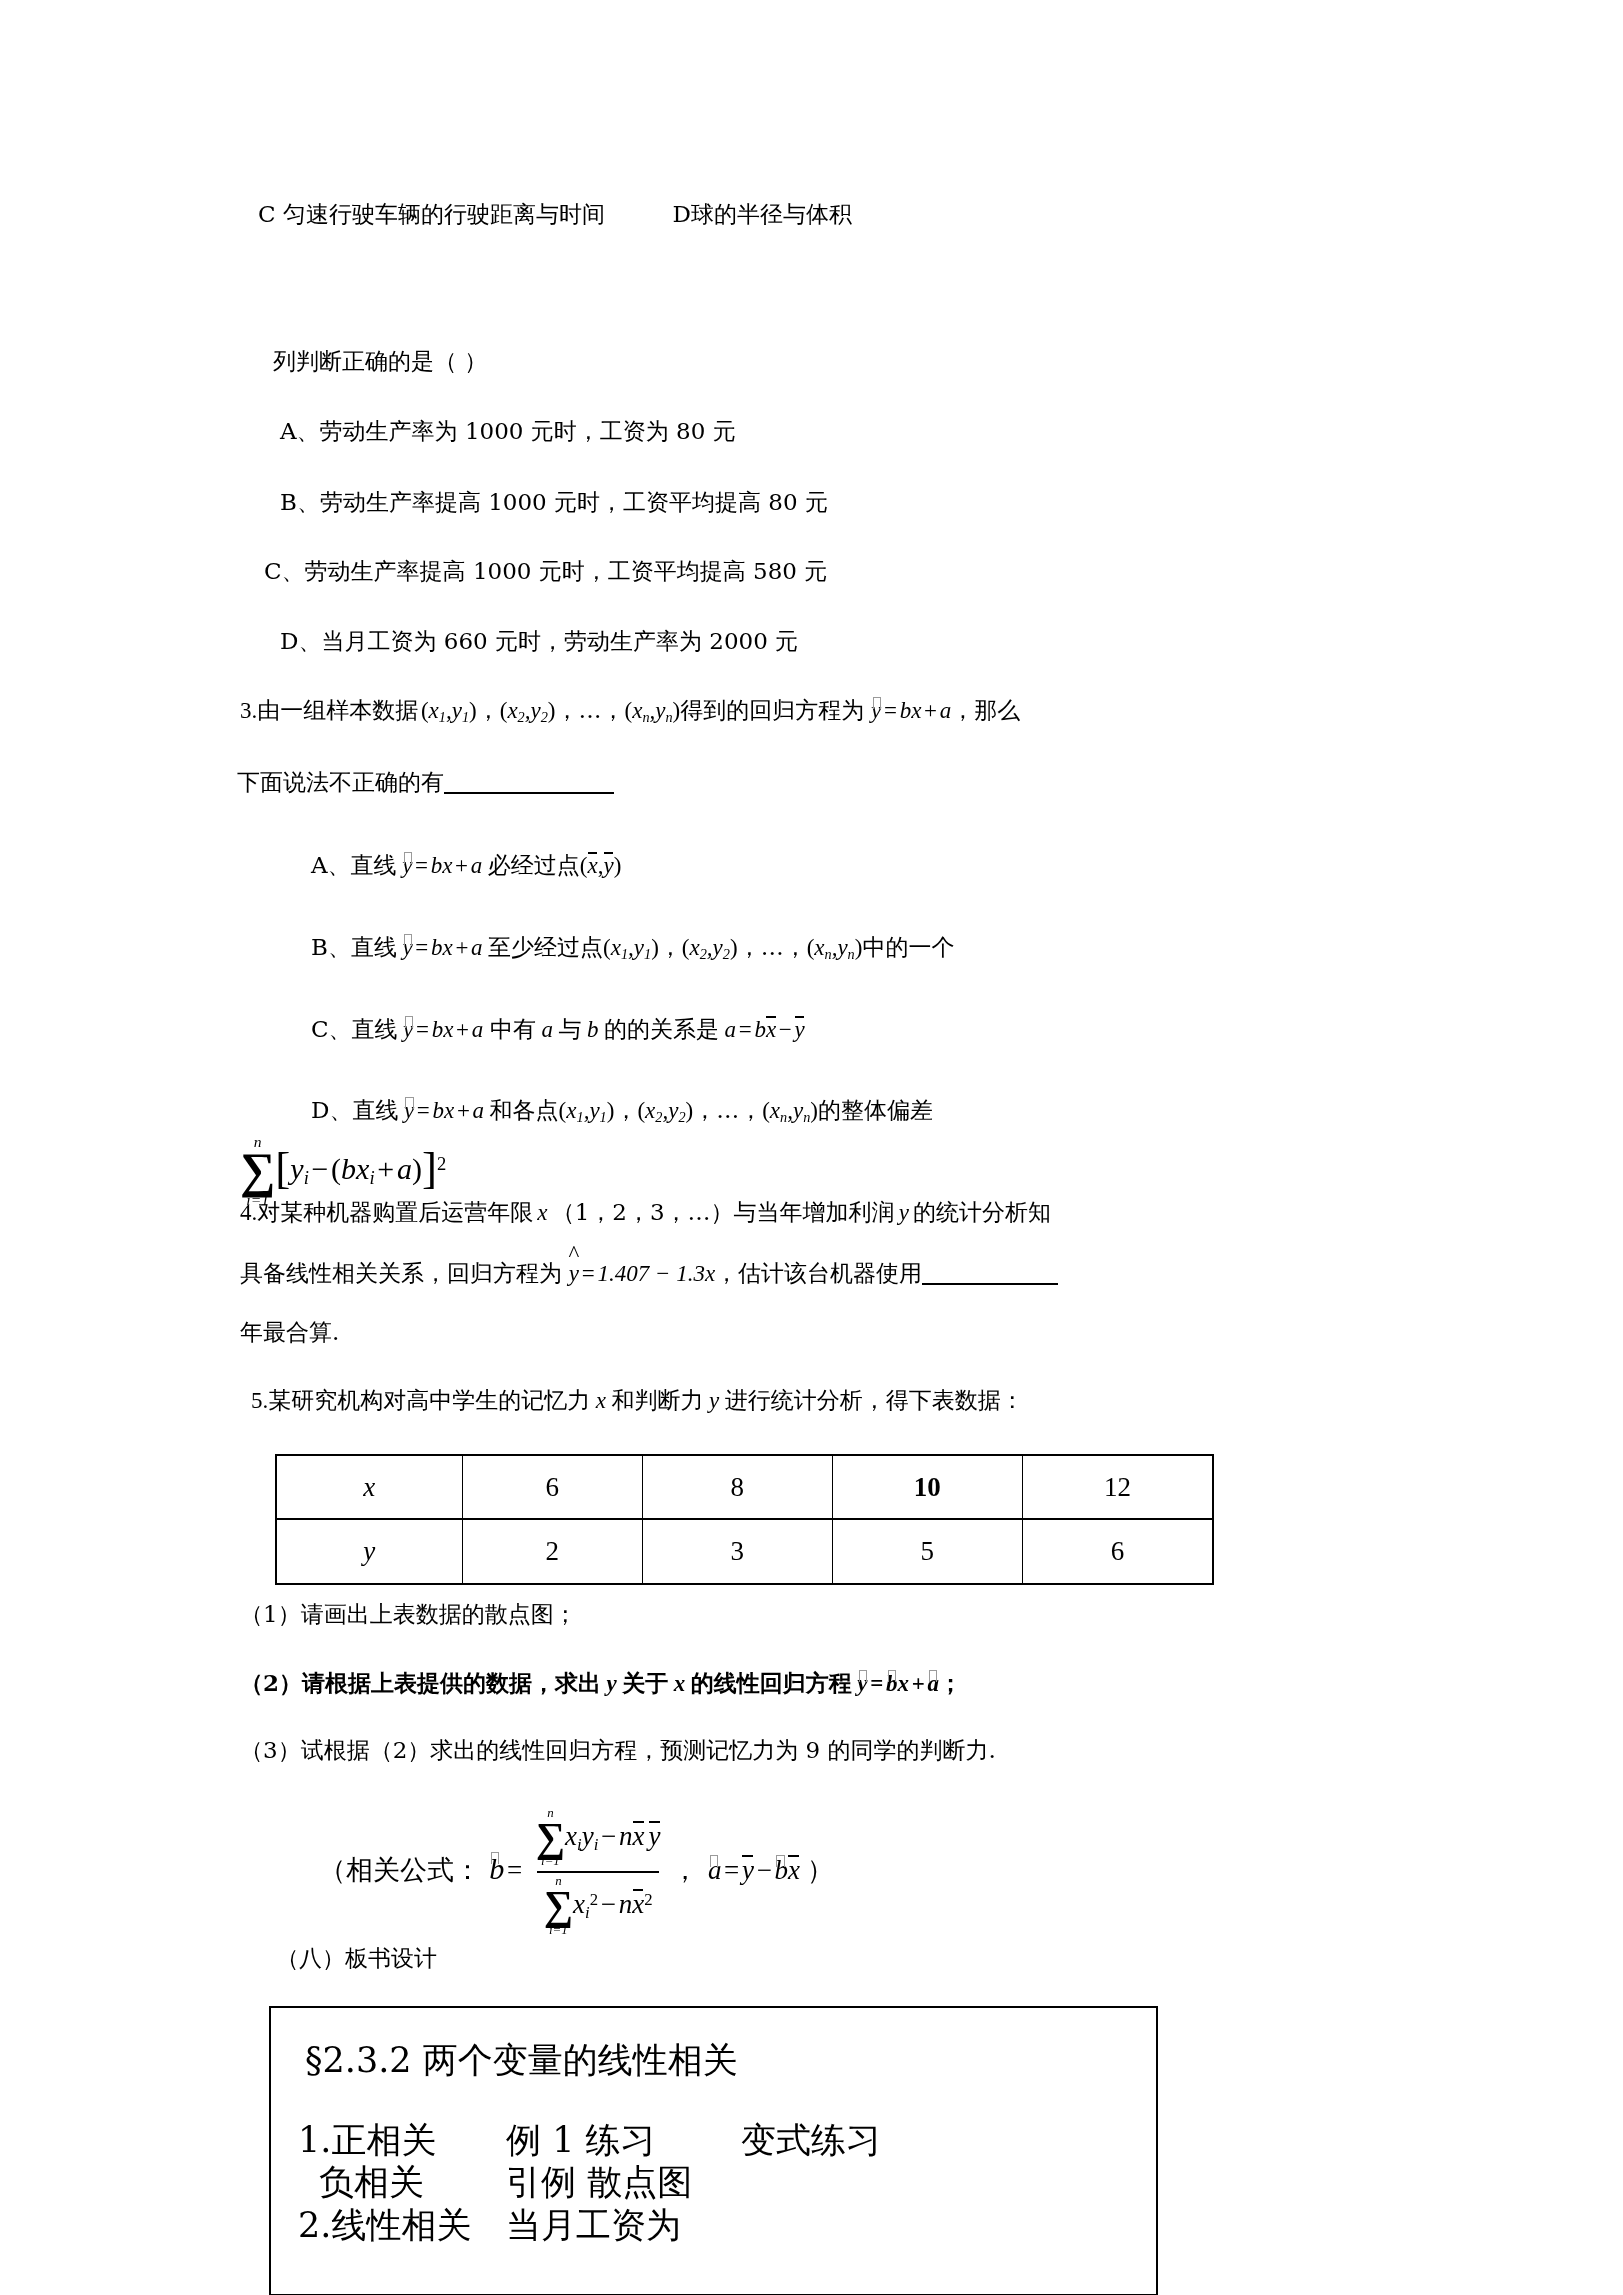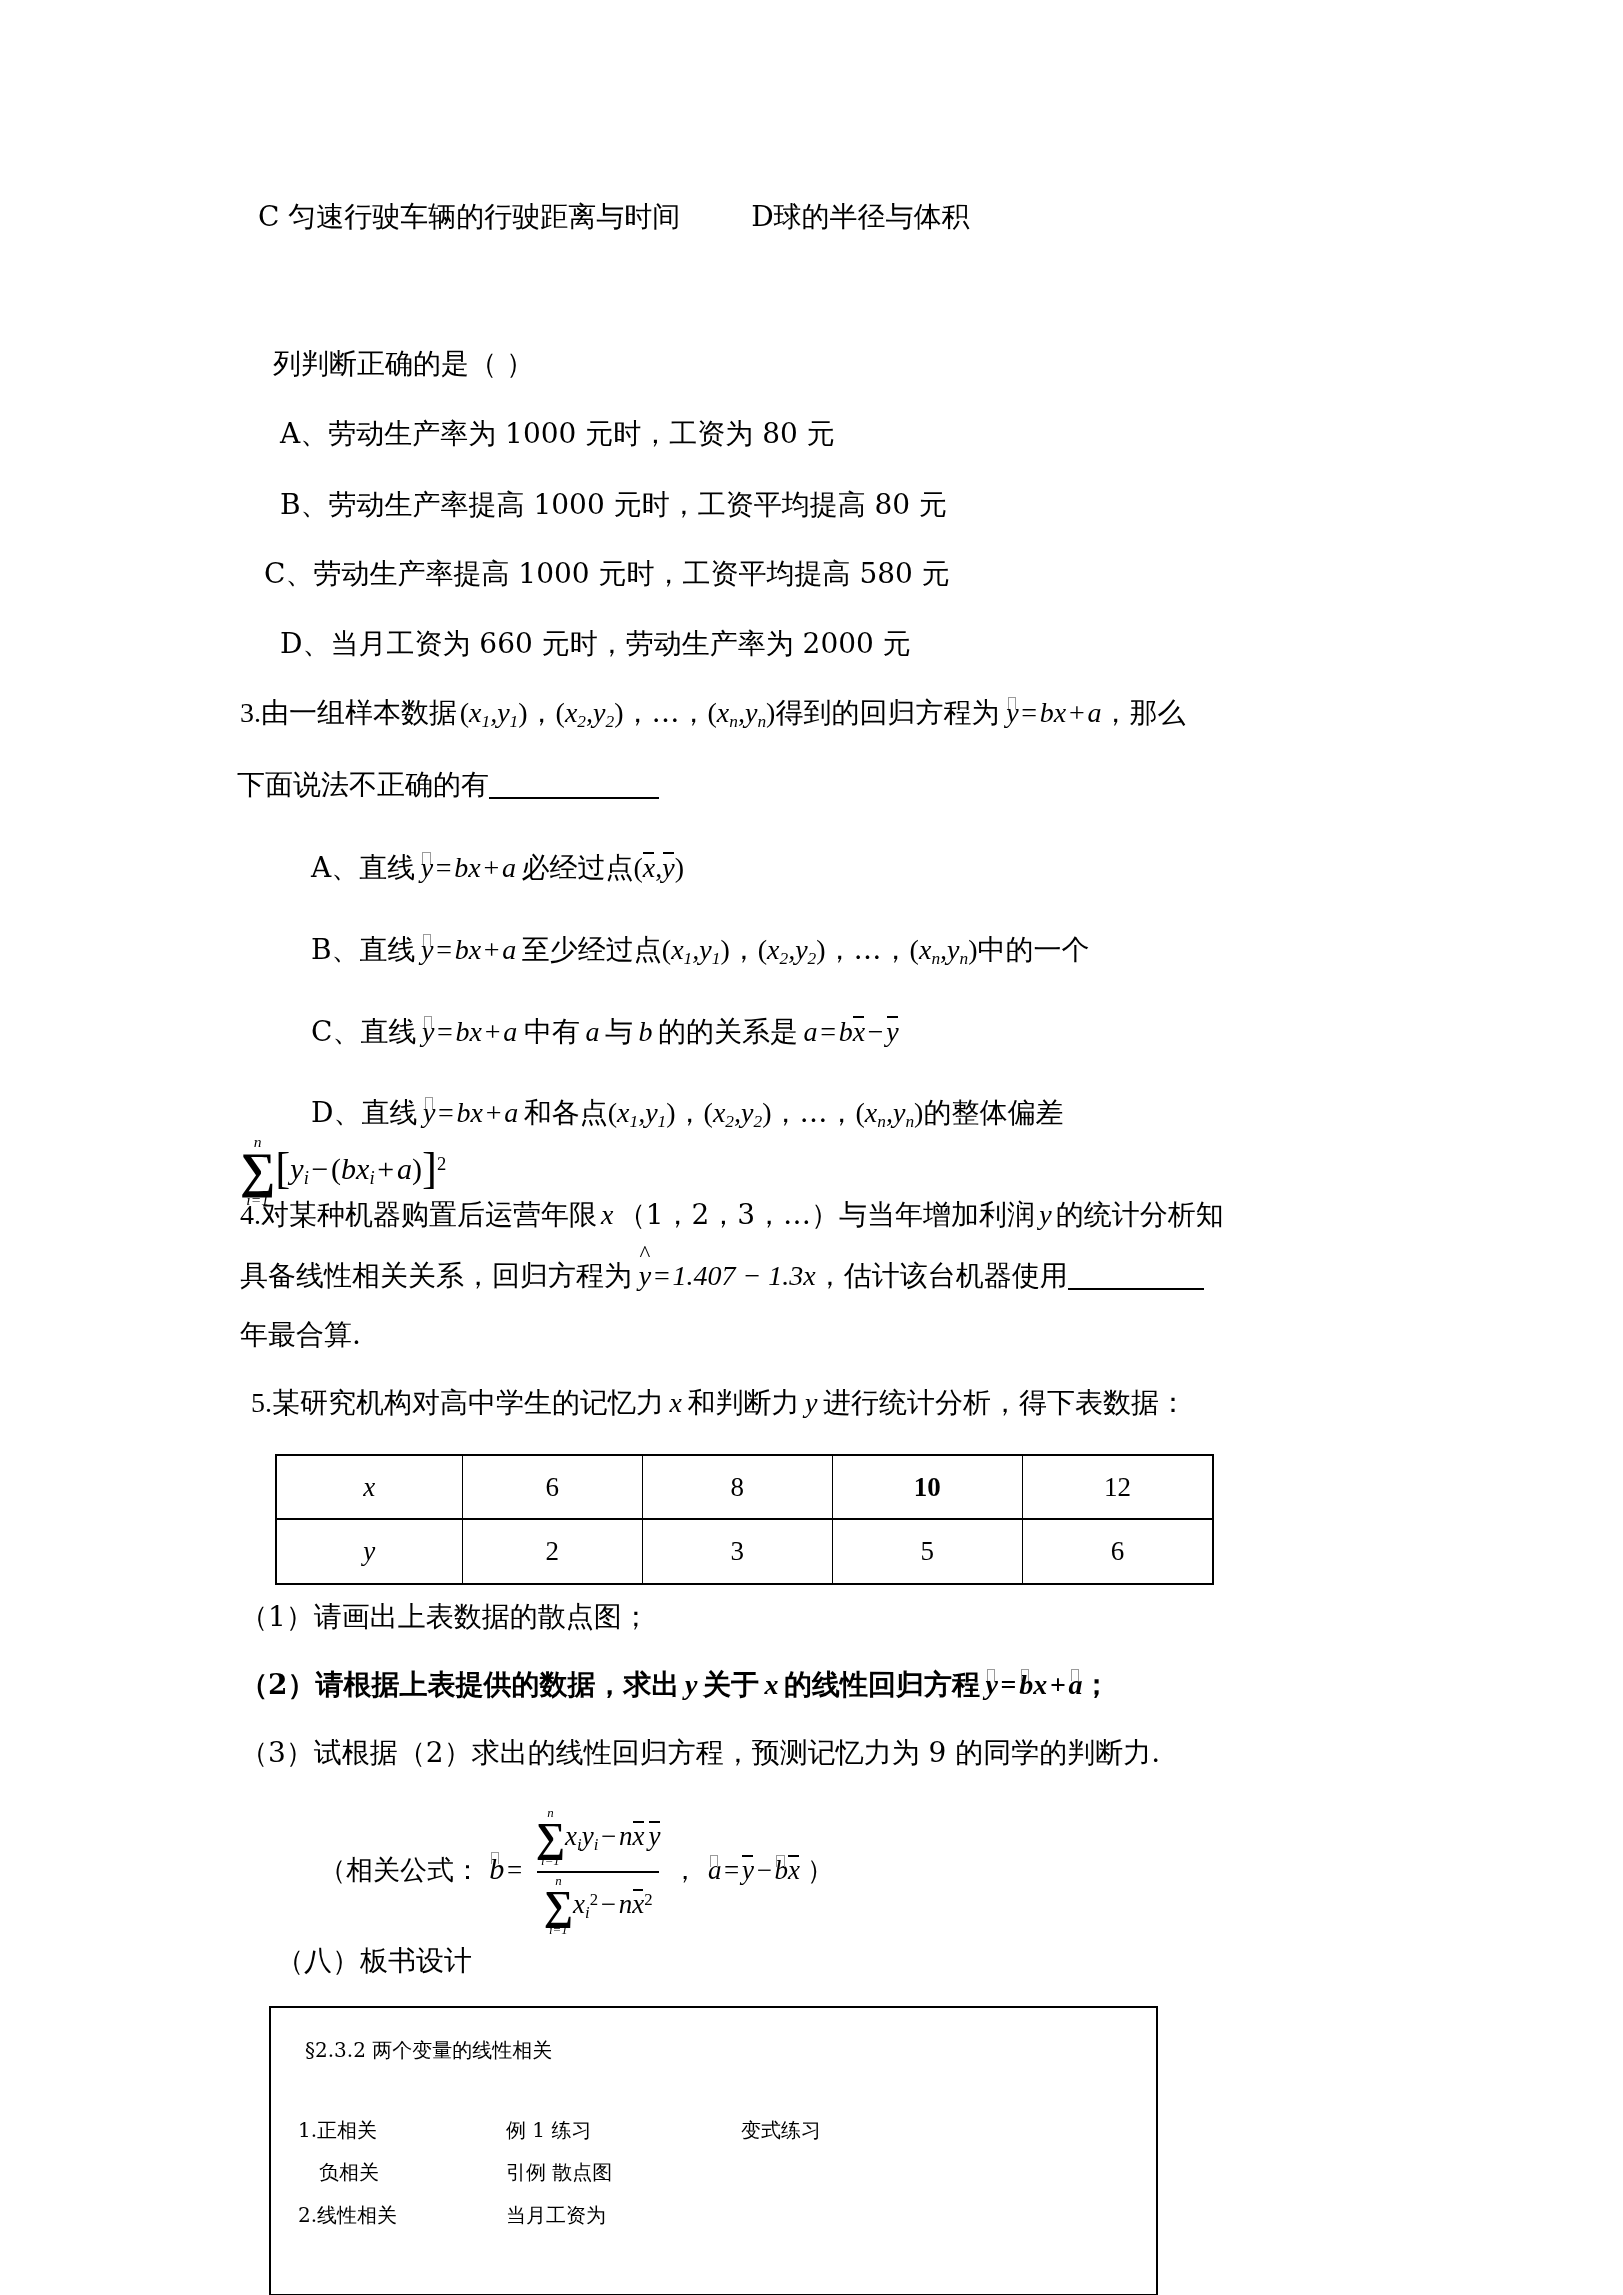--- a/index.html
+++ b/index.html
@@ -5,21 +5,21 @@
   html,body{margin:0;padding:0;background:#fff;}
   body{
     width:1623px;height:2295px;
     font-family:"DejaVu Serif","Liberation Serif",serif;
     color:#000;
     -webkit-font-smoothing:antialiased;
   }
   .page{position:relative;width:1623px;height:2295px;overflow:hidden;background:#fff;}
 
   
-  .line{position:absolute;white-space:nowrap;font-size:28px;line-height:1.1;}
+  .line{position:absolute;white-space:nowrap;font-size:23px;line-height:1.1;}
   .num{font-family:"Liberation Serif","DejaVu Serif",serif;}
 
   
   .mi{font-family:"Liberation Serif","DejaVu Serif",serif;font-style:italic;}
   .mn{font-family:"Liberation Serif","DejaVu Serif",serif;font-style:normal;}
   .mo{font-family:"Liberation Serif","DejaVu Serif",serif;font-style:normal;padding:0 2.7px;}
 
   sub{font-size:0.62em;vertical-align:-0.28em;font-style:italic;}
   sup{font-size:0.62em;vertical-align:0.50em;font-style:normal;}
 
@@ -62,21 +62,21 @@
     font-family:"Liberation Serif","DejaVu Serif",serif;font-size:27px;
   }
   .dtable tr:first-child td{border-top:2.7px solid #000;}
   .dtable tr:last-child td{border-bottom:2.7px solid #000;}
   .dtable td:first-child{border-left:2.7px solid #000;}
   .dtable td:last-child{border-right:2.7px solid #000;}
   .rowsep{border-bottom:2.7px solid #000 !important;}
 
   
   .board{position:absolute;border:2.7px solid #000;background:#fff;}
-  .board .bline{position:absolute;white-space:nowrap;font-size:20px;}
+  .board .bline{position:absolute;white-space:nowrap;font-size:35px;}
 </style>
 </head>
 <body>
 
 <div class="page">
 
   <div class="line" style="left:258px;top:202px;">
     <span>C  匀速行驶车辆的行驶距离与时间</span>
     <span style="display:inline-block;width:53px;"></span>
     <span>D球的半径与体积</span>

